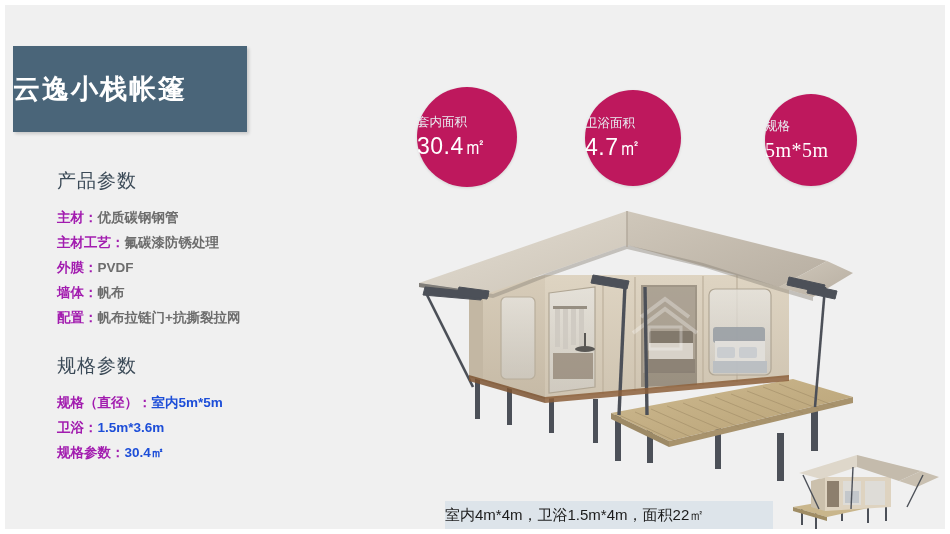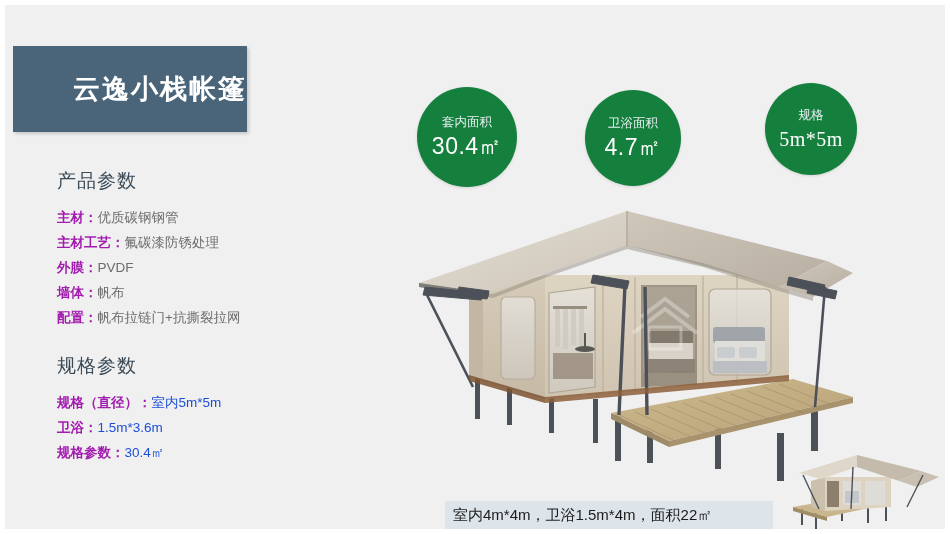--- a/index.html
+++ b/index.html
@@ -18,21 +18,21 @@
     border:5px solid #ffffff;
     overflow:hidden;
   }
 
   
   #title-banner{
     position:absolute;left:8px;top:41px;
     width:234px;height:86px;
     background:#4a6579;
     box-shadow:2px 2px 3px rgba(0,0,0,.16);
-    display:flex;align-items:center;justify-content:flex-end;
+    display:flex;align-items:center;justify-content:flex-start;
   }
   #title-banner .title-text{
     color:#ffffff;
     font-size:27px;font-weight:bold;
     letter-spacing:2px;
     white-space:nowrap;
   }
 
   
   #spec-panel{
@@ -43,60 +43,60 @@
     margin:0 0 11px 0;letter-spacing:1px;
   }
   .spec-list{list-style:none;margin:0;padding:0;}
   .spec-list li{
     font-size:13.5px;
     line-height:25px;
     white-space:nowrap;
     color:#6d6d6d;
   }
   .spec-list li .k{color:#a21caf;font-weight:bold;}
-  .spec-list li .v{color:#6d6d6d;font-weight:normal;}
+  .spec-list li .v{color:#6d6d6d;font-weight:bold;}
   .spec-list.dark li .v{color:#1d4ed8;}
   #spec-section-2{margin-top:23px;}
 
   
   .badge{
     position:absolute;
     border-radius:50%;
-    background:#15803d;
+    background:#be185d;
     color:#ffffff;
     display:flex;flex-direction:column;
-    align-items:center;justify-content:center;
+    justify-content:center;
     box-shadow:0 1px 3px rgba(0,0,0,.12);
   }
   .badge .badge-label{
     font-size:12.5px;line-height:1;
     margin-bottom:7px;
     color:#e8eef2;
     white-space:nowrap;
   }
   .badge .badge-value{
     font-size:23px;line-height:1;
     white-space:nowrap;
     letter-spacing:.5px;
   }
   #badge-1{left:412px;top:82px;width:100px;height:100px;}
   #badge-2{left:580px;top:85px;width:96px;height:96px;}
-  #badge-3{left:760px;top:78px;width:92px;height:92px;}
+  #badge-3{left:760px;top:89px;width:92px;height:92px;}
   #badge-3 .badge-value{font-size:20px;font-family:Liberation Serif, serif;}
 
   
   #caption-bar{
     position:absolute;left:440px;top:496px;
     width:328px;height:29px;
     background:#dde4ea;
     display:flex;align-items:center;
   }
   #caption-bar .caption-text{
     font-size:15px;color:#1c1c1c;
-    padding-left:8px;white-space:nowrap;
+    white-space:nowrap;
   }
 
   
   #tent-figure{
     position:absolute;left:392px;top:196px;
     width:456px;height:300px;
   }
   #tent-figure svg{display:block;width:100%;height:100%;}
 
   

